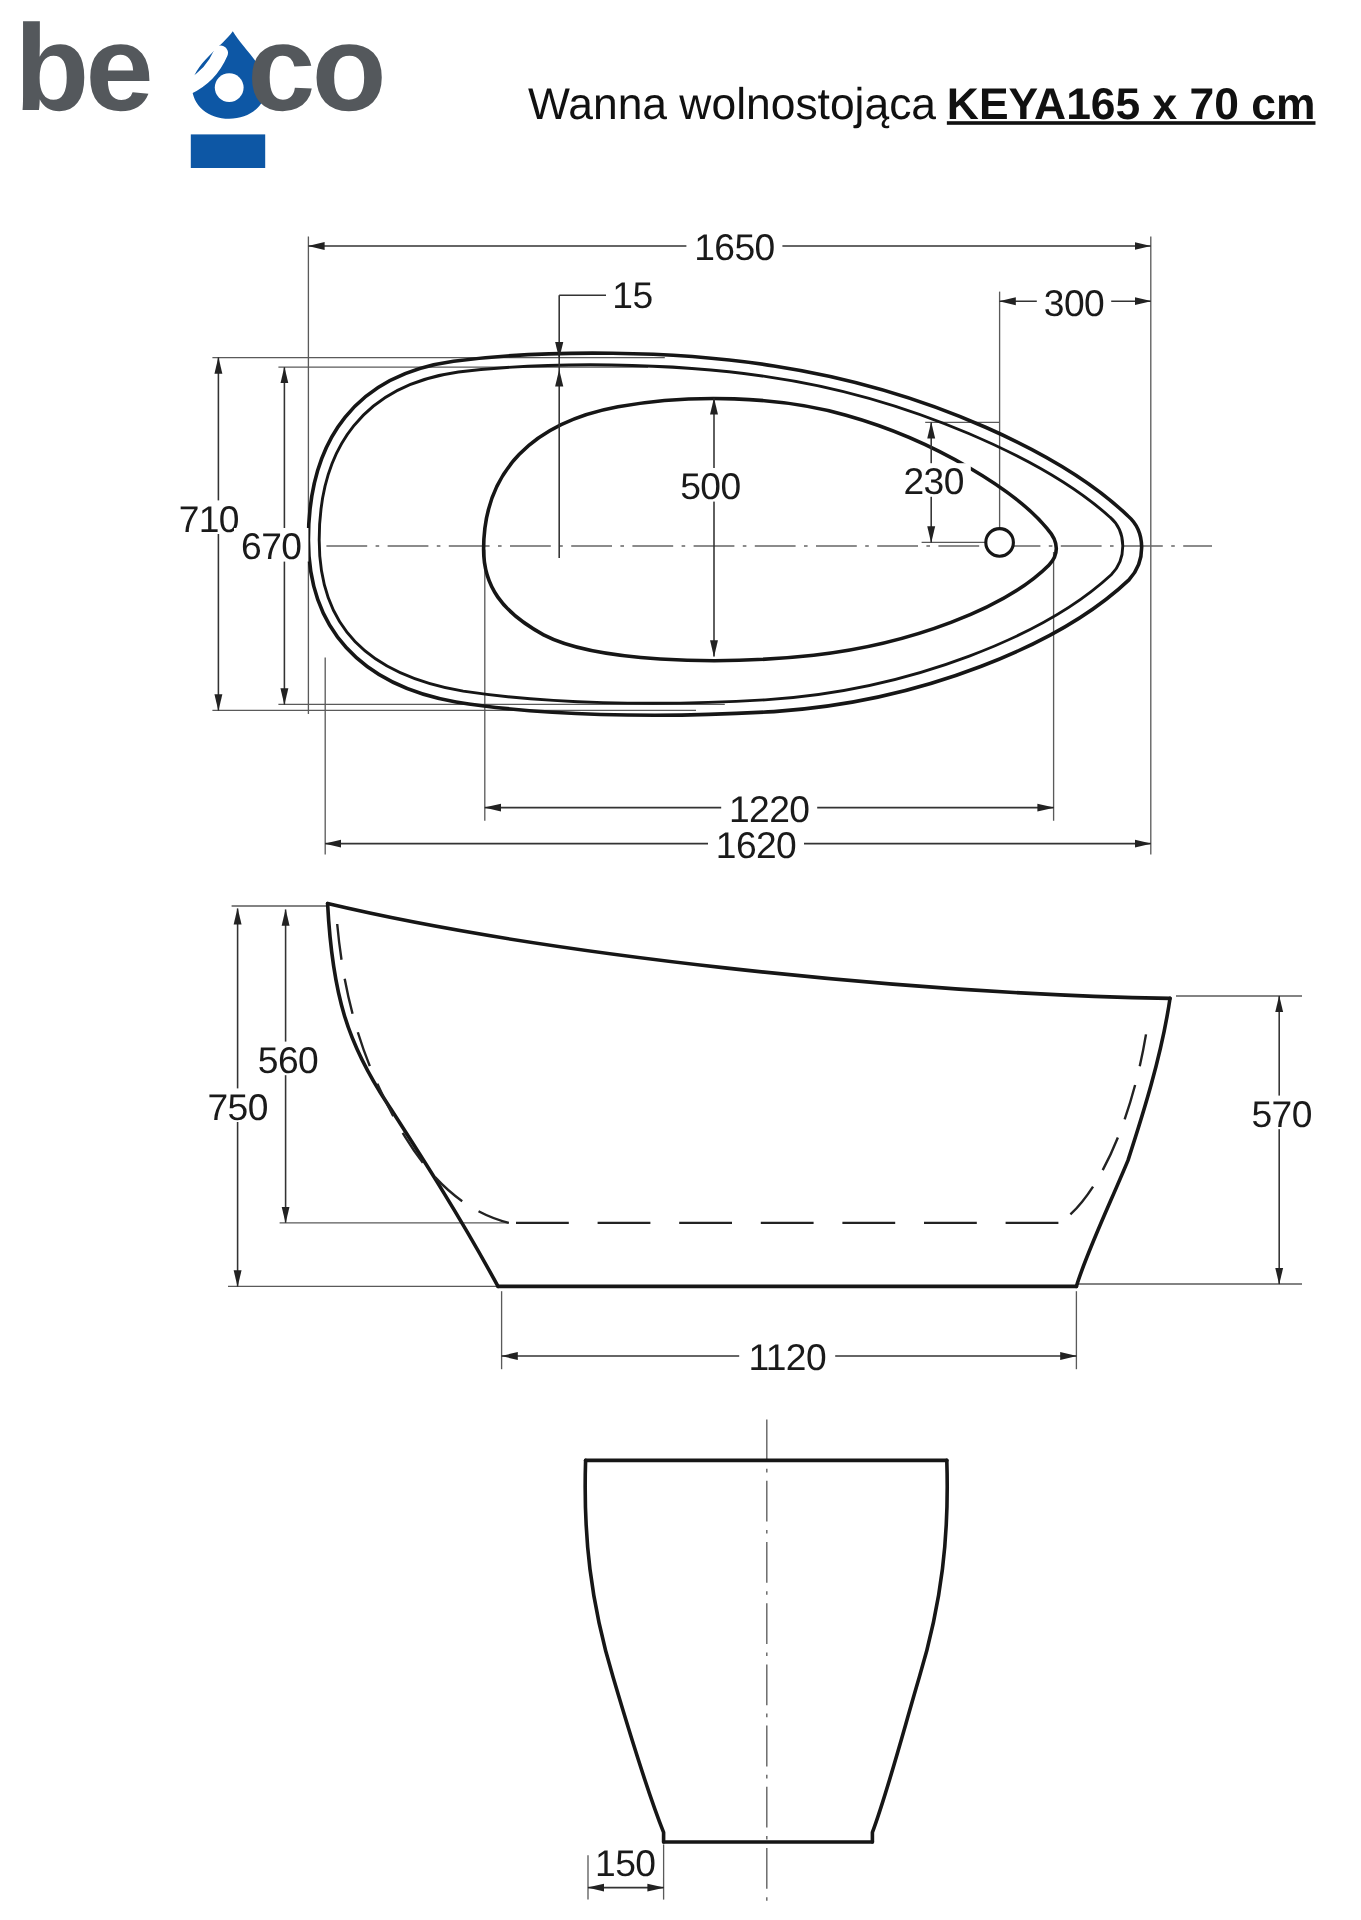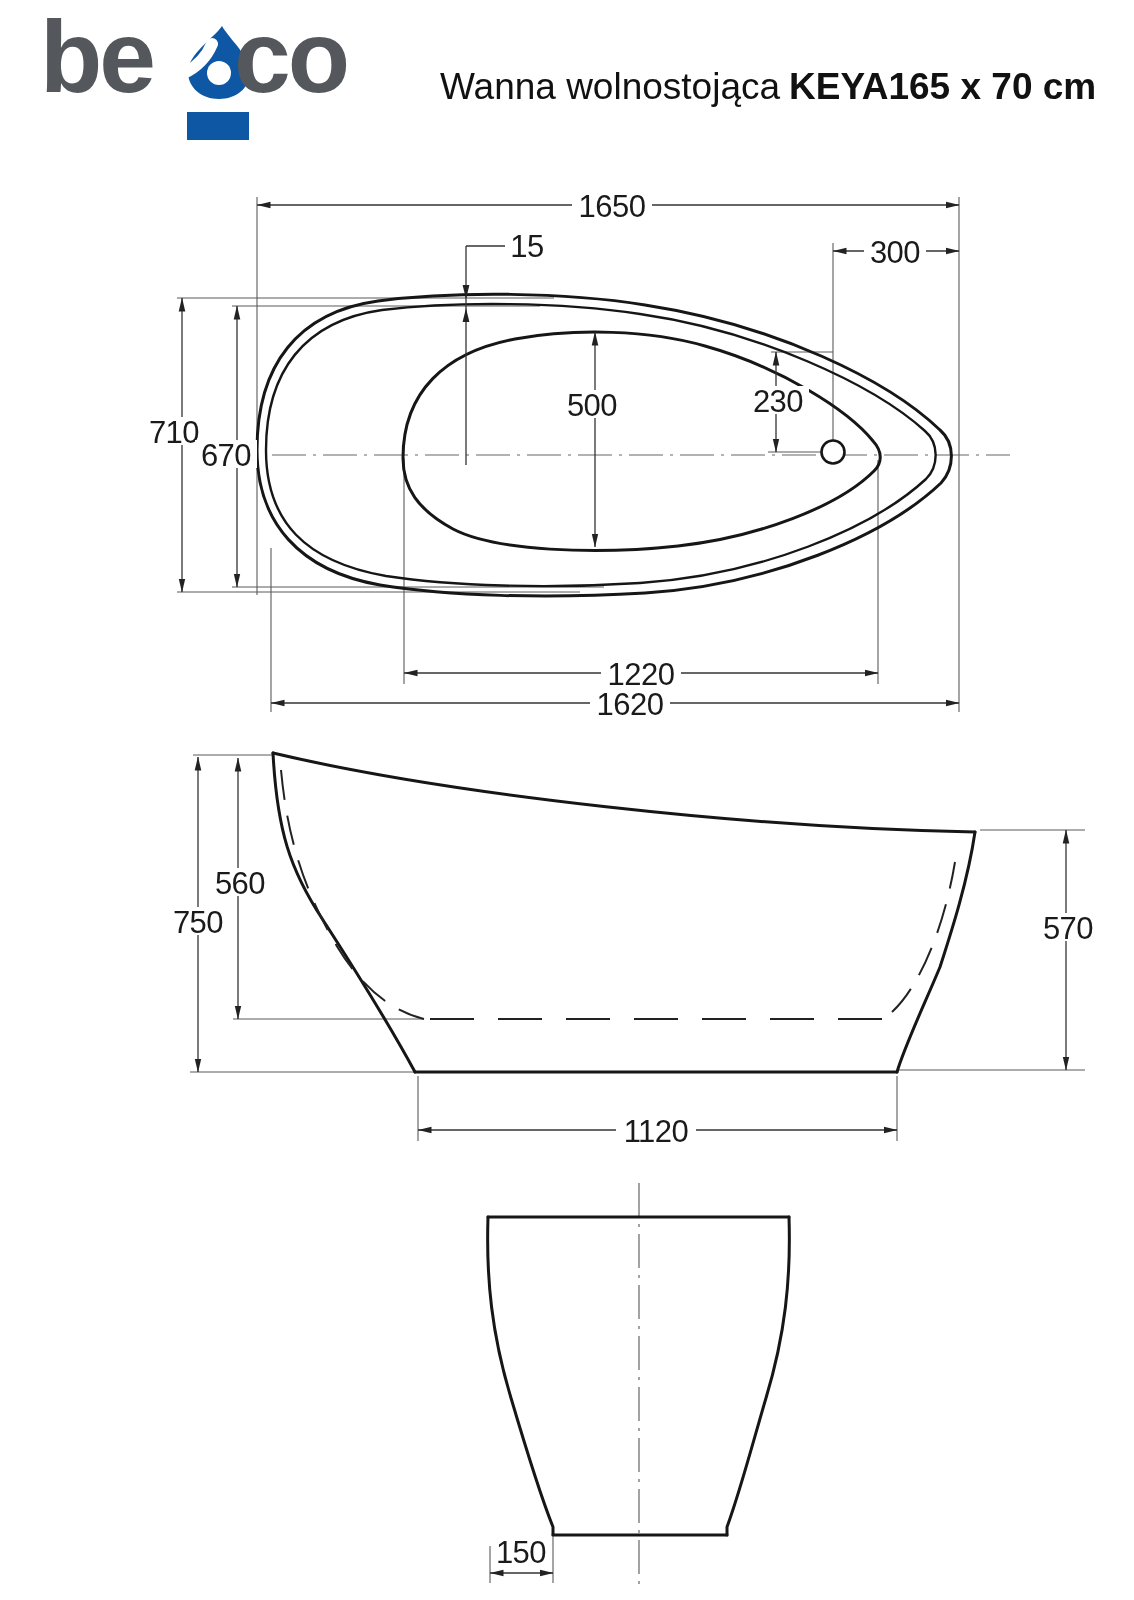--- a/index.html
+++ b/index.html
@@ -1,28 +1,28 @@
 <!DOCTYPE html>
 <html><head>
 <meta charset="utf-8">
 <style>
   html,body{margin:0;padding:0;background:#fff;}
   .page{position:relative;width:1134px;height:1600px;background:#fff;overflow:hidden;
         font-family:"Liberation Sans", sans-serif;}
   .draw{position:absolute;left:0;top:0;width:1134px;height:1600px;}
   header{position:absolute;left:0;top:0;width:1134px;height:160px;z-index:2;}
-  .logo{position:absolute;left:10px;top:6px;width:350px;height:140px;margin-left:28px;}
+  .logo{position:absolute;left:10px;top:6px;width:350px;height:140px;}
   .logo-txt{position:absolute;top:0;font-weight:bold;font-size:102px;letter-spacing:-3px;
             color:#54585c;line-height:1.0;}
   #logo-be{left:2px;}
   #logo-co{left:196px;}
   .drop{position:absolute;left:146px;top:18px;width:72px;height:76px;}
   .logo-square{position:absolute;left:149px;top:106px;width:62px;height:28px;background:#0d57a5;}
   .title{position:absolute;left:440px;top:66px;white-space:nowrap;font-size:37px;color:#111;}
-  .title .b{font-weight:bold;margin-left:9px;}
+  .title .b{font-weight:bold;margin-left:9px;text-decoration:underline;}
   
   .out{stroke:#161616;stroke-width:3;fill:none;stroke-linecap:round;stroke-linejoin:round;}
   .out2{stroke:#161616;stroke-width:2.4;fill:none;stroke-linecap:round;stroke-linejoin:round;}
   .ext{stroke:#5a5a5a;stroke-width:1.1;fill:none;}
   .dim{stroke:#333;stroke-width:1.3;fill:none;}
   .cl{stroke:#666;stroke-width:1.2;fill:none;stroke-dasharray:34 7 3 7;}
   .hid{stroke:#222;stroke-width:2;fill:none;stroke-dasharray:30 16;}
   .hid2{stroke:#222;stroke-width:1.8;fill:none;stroke-dasharray:44 24;}
   .lbl{font-family:"Liberation Sans",sans-serif;font-size:31px;fill:#1a1a1a;
        text-anchor:middle;letter-spacing:-0.5px;}

